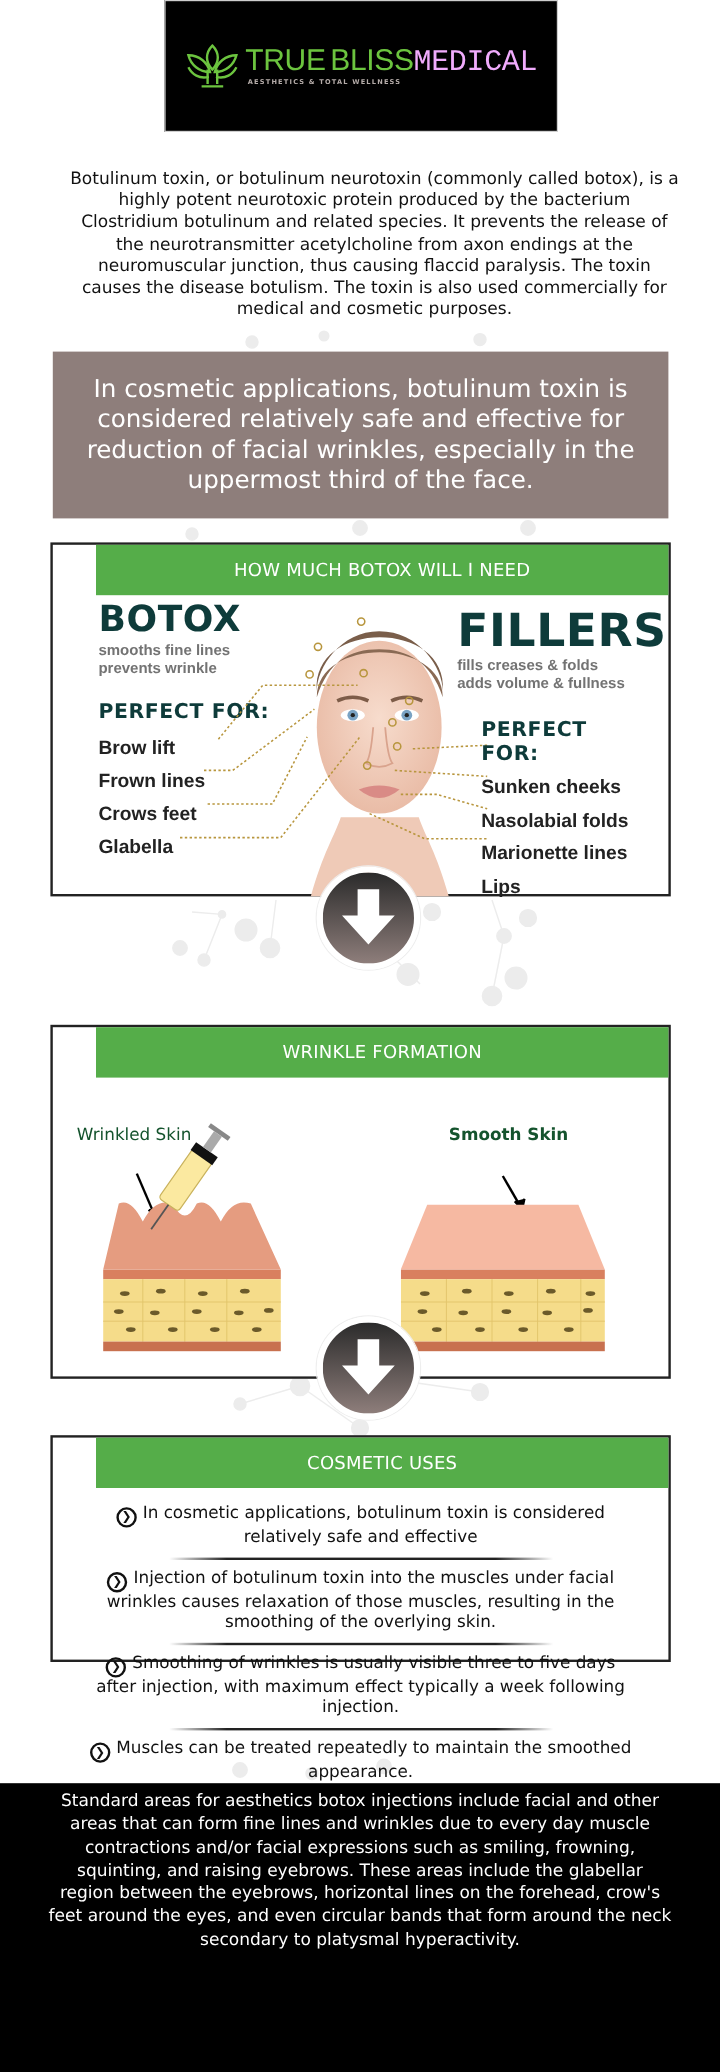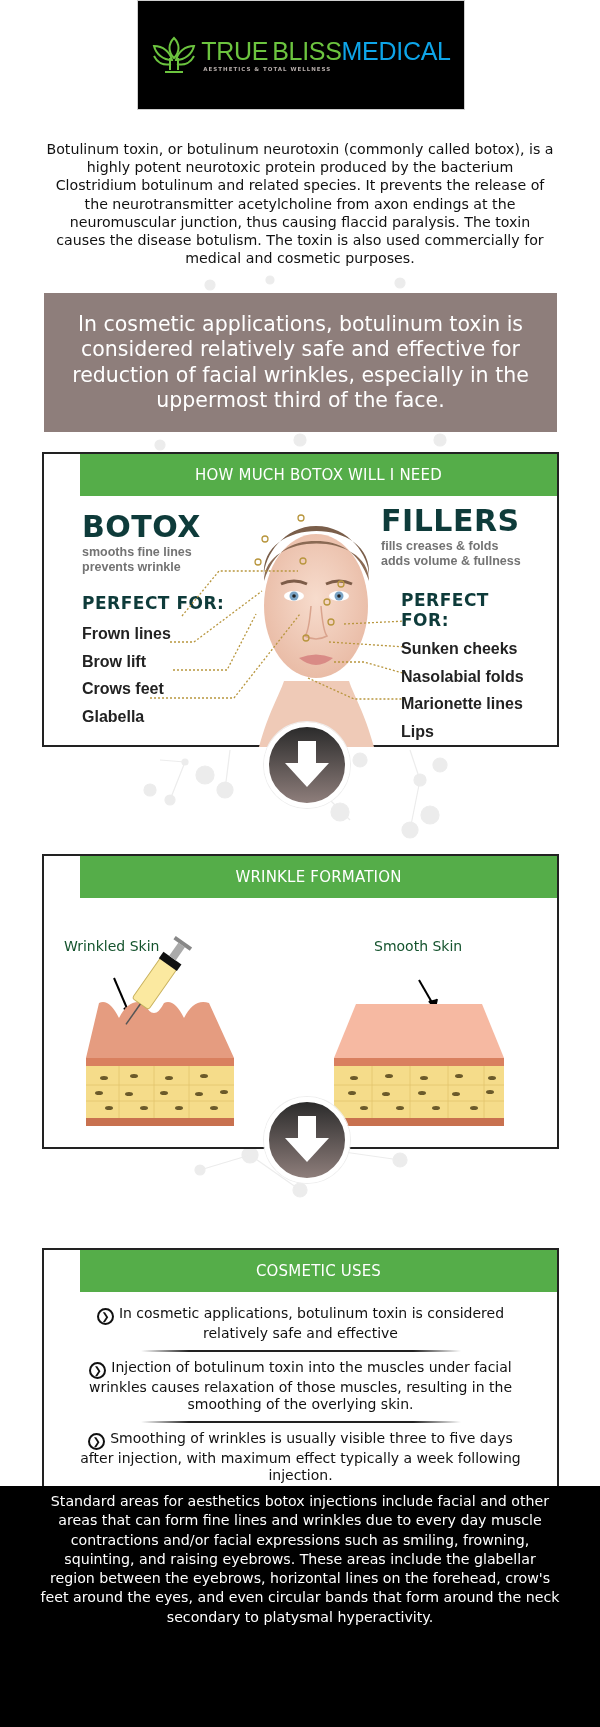--- a/index.html
+++ b/index.html
@@ -3,29 +3,29 @@
 <meta charset="utf-8">
 <style>
   * { box-sizing: border-box; margin: 0; padding: 0; }
   body { width: 600px; height: 1727px; background: #ffffff; font-family: "DejaVu Sans", sans-serif; color: #111; position: relative; overflow: hidden; }
   .bg-deco { position: absolute; inset: 0; pointer-events: none; }
   .logo-box { position: absolute; left: 137px; top: 0; width: 328px; height: 110px; background: #000; border: 1px solid #cfcfcf; display: flex; align-items: center; justify-content: center; }
   .logo-inner { display: flex; align-items: center; gap: 4px; }
   .logo-text { display: flex; flex-direction: column; }
   .logo-name { font-family: "Liberation Sans", sans-serif; font-size: 25px; letter-spacing: -0.3px; line-height: 1; }
   .logo-name .g { color: #6cc43f; }
-  .logo-name .gr { color: #0ea5e9; }
+  .logo-name .gr { color: #f0abfc; font-family: Liberation Mono, monospace; }
   .logo-tag { font-family: "DejaVu Sans", sans-serif; font-weight: bold; font-size: 5.5px; color: #b5aca9; letter-spacing: 1px; margin-top: 2px; margin-left: 2px; }
-  .intro { position: absolute; left: 45px; top: 140px; width: 510px; text-align: center; font-size: 14.2px; line-height: 18.2px; color: #111; }
+  .intro { position: absolute; left: 57px; top: 140px; width: 510px; text-align: center; font-size: 14.2px; line-height: 18.2px; color: #111; }
   .callout { position: absolute; left: 44px; top: 293px; width: 513px; height: 139px; background: #8e7e7b; color: #fff; display: flex; align-items: center; justify-content: center; text-align: center; padding: 0 20px; font-size: 20.5px; line-height: 25.5px; }
   .card { position: absolute; left: 42px; width: 517px; background: #fff; border: 2px solid #222; }
   .card-header { background: #55ad49; color: #fff; text-align: center; font-size: 15px; height: 42px; line-height: 42px; letter-spacing: 0.2px; margin-left: 36px; }
   .card1 { top: 452px; height: 295px; }
   .card2 { top: 854px; height: 295px; }
-  .card3 { top: 1248px; height: 265px; }
+  .card3 { top: 1196px; height: 189px; }
   .botox-col { position: absolute; left: 40px; top: 50px; width: 160px; }
   .big-word { font-family: "DejaVu Sans", sans-serif; font-weight: bold; font-size: 30px; color: #0e3b3a; letter-spacing: 0.5px; line-height: 1; }
   .sub { font-family: "Liberation Sans", sans-serif; font-weight: bold; font-size: 12.5px; color: #737373; line-height: 15px; }
   .perfect { font-family: "DejaVu Sans", sans-serif; font-weight: bold; font-size: 17px; color: #0e3b3a; letter-spacing: 0.5px; }
   .item-list { list-style: none; }
   .item-list li { font-family: "Liberation Sans", sans-serif; font-weight: bold; font-size: 16px; color: #222; height: 27.5px; line-height: 27.5px; }
   .fillers-col { position: absolute; right: 28px; top: 50px; width: 150px; }
   .face-wrap { position: absolute; left: 185px; top: 40px; width: 175px; height: 251px; }
   .arrow-circle { position: absolute; left: 264px; width: 86px; height: 86px; border-radius: 50%; background: linear-gradient(180deg, #2b2b2b 0%, #8e7e7b 100%); border: 5px solid #fff; box-shadow: 0 0 0 1px #eee; display: flex; align-items: center; justify-content: center; }
   .arrow1 { top: 722px; }
@@ -102,28 +102,28 @@
 
 <p class="intro">Botulinum toxin, or botulinum neurotoxin (commonly called botox), is a highly potent neurotoxic protein produced by the bacterium Clostridium botulinum and related species. It prevents the release of the neurotransmitter acetylcholine from axon endings at the neuromuscular junction, thus causing flaccid paralysis. The toxin causes the disease botulism. The toxin is also used commercially for medical and cosmetic purposes.</p>
 
 <div class="callout">
   <span>In cosmetic applications, botulinum toxin is considered relatively safe and effective for reduction of facial wrinkles, especially in the uppermost third of the face.</span>
 </div>
 
 <section class="card card1">
   <div class="card-header">HOW MUCH BOTOX WILL I NEED</div>
   <div style="position:relative;height:249px;">
-    <div class="botox-col" style="left:38px;top:16px;">
+    <div class="botox-col" style="left:38px;top:6px;">
       <div class="big-word">BOTOX</div>
       <div class="sub" style="margin-top:3px">smooths fine lines</div>
       <div class="sub">prevents   wrinkle</div>
       <div class="perfect" style="margin-top:18px;margin-bottom:7px">PERFECT FOR:</div>
       <ul class="item-list">
+        <li>Brow lift</li>
         <li>Frown lines</li>
-        <li>Brow lift</li>
         <li>Crows feet</li>
         <li>Glabella</li>
       </ul>
     </div>
 
     <svg class="face-wrap" viewBox="0 0 175 251" style="left:185px;top:0;">
       <defs>
         <radialGradient id="skin" cx="50%" cy="45%" r="60%">
           <stop offset="0%" stop-color="#f7dccd"></stop>
             <stop offset="100%" stop-color="#e8b9a3"></stop>
@@ -161,21 +161,21 @@
         <path d="M129 174 L183 174 L212 118"></path>
         <path d="M106 202 L190 202 L256 118"></path>
         <path d="M300 128 L362 125"></path>
         <path d="M285 146 L362 151"></path>
         <path d="M290 166 L320 166 L362 178"></path>
         <path d="M264 182 L310 203 L362 203"></path>
       </g>
     </svg>
 
     <div class="fillers-col" style="right:28px;top:10px;width:148px;">
-      <div class="big-word" style="font-size:30px">FILLERS</div>
+      <div class="big-word" style="font-size:38px">FILLERS</div>
       <div class="sub" style="margin-top:3px">fills  creases  &amp;  folds</div>
       <div class="sub">adds volume &amp;  fullness</div>
       <div class="perfect" style="margin-top:21px;margin-bottom:5px;margin-left:20px">PERFECT FOR:</div>
       <ul class="item-list" style="margin-left:20px">
         <li>Sunken cheeks</li>
         <li>Nasolabial folds</li>
         <li>Marionette lines</li>
         <li>Lips</li>
       </ul>
     </div>
@@ -185,21 +185,21 @@
 <div class="arrow-circle arrow1">
   <svg width="52" height="52" viewBox="0 0 52 52">
       <path d="M17 2 H35 V24 H48 L26 48 L4 24 H17 Z" fill="#fff"></path>
     </svg>
 </div>
 
 <section class="card card2">
   <div class="card-header">WRINKLE FORMATION</div>
   <div style="position:relative;height:249px;">
     <span class="skin-label" style="left:20px;top:40px;">Wrinkled Skin</span>
-    <span class="skin-label" style="left:330px;top:40px;">Smooth Skin</span>
+    <span class="skin-label" style="left:330px;top:40px;font-weight:bold;">Smooth Skin</span>
 
     <svg style="position:absolute;left:30px;top:10px;" width="180" height="230" viewBox="0 0 180 230">
       <path d="M40 70 L55 105" stroke="#000" stroke-width="2"></path>
         <path d="M50 100 L56 107 L58 98" fill="#000" stroke="#000" stroke-width="2"></path>
       <path d="M12 150 L25 95 Q35 90 45 110 Q55 90 70 95 Q80 115 90 95 Q100 90 110 110 Q120 90 135 95 L160 150 Z" fill="#e59c80"></path>
       <rect x="12" y="150" width="148" height="8" fill="#d9805f"></rect>
       <rect x="12" y="158" width="148" height="52" fill="#f5dc8a"></rect>
       <g fill="#6b5a2a">
         <ellipse cx="30" cy="170" rx="4" ry="2"></ellipse>
           <ellipse cx="60" cy="168" rx="4" ry="2"></ellipse>

